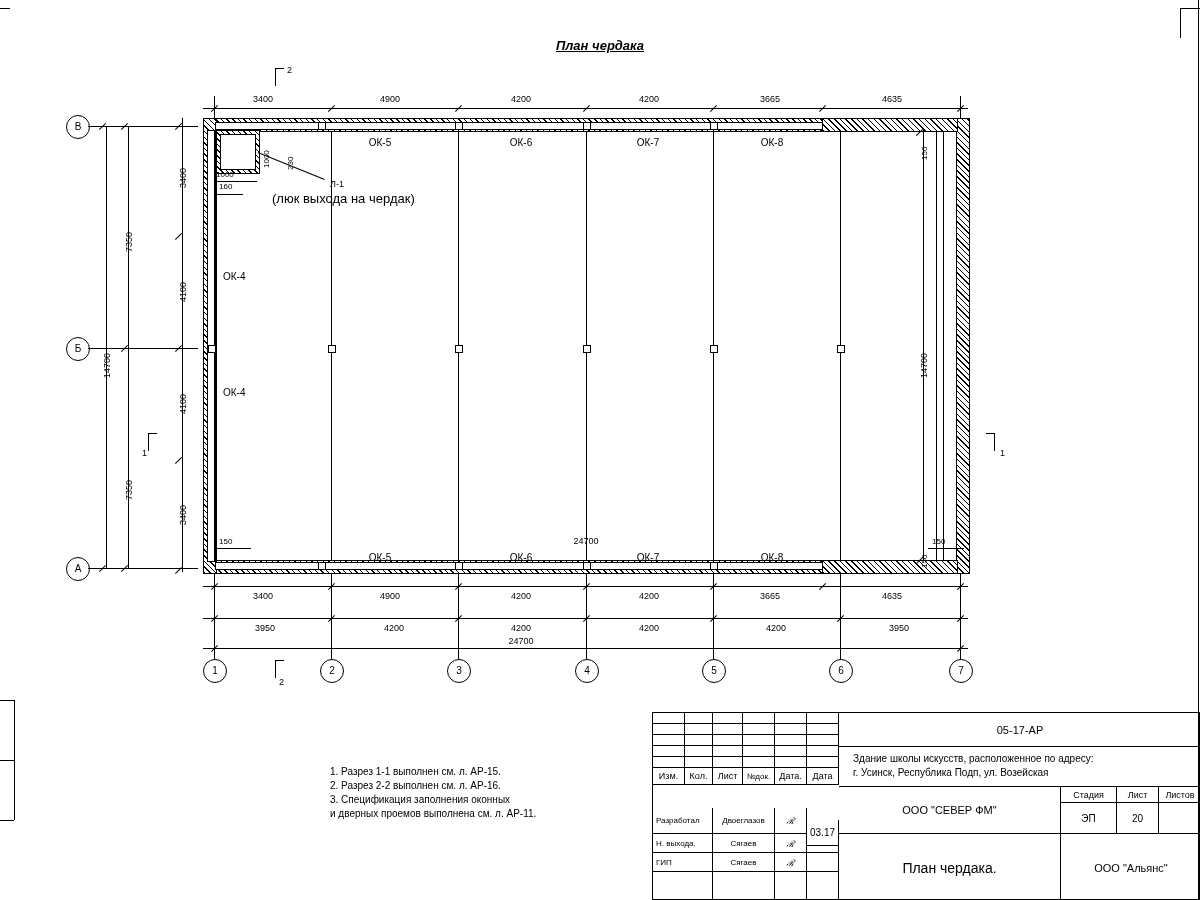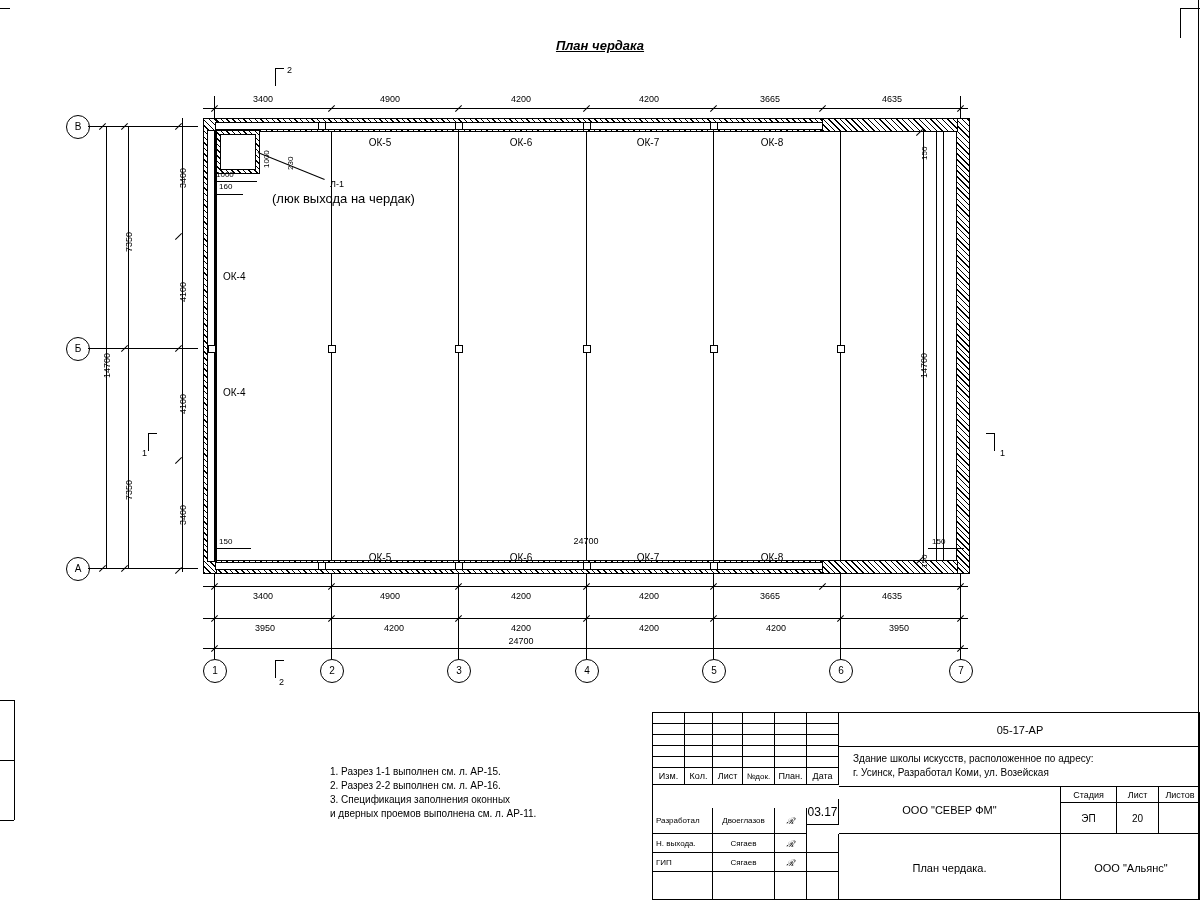--- a/index.html
+++ b/index.html
@@ -302,57 +302,57 @@
     <div class="cell bB bR" style="left:32px;top:44px;width:28px;height:11px;"></div>
     <div class="cell bB bR" style="left:60px;top:44px;width:30px;height:11px;"></div>
     <div class="cell bB bR" style="left:90px;top:44px;width:32px;height:11px;"></div>
     <div class="cell bB bR" style="left:122px;top:44px;width:32px;height:11px;"></div>
     <div class="cell bB bR" style="left:154px;top:44px;width:32px;height:11px;"></div>
 
     <div class="cell cc bB bR" style="left:0;top:55px;width:32px;height:17px;">Изм.</div>
     <div class="cell cc bB bR" style="left:32px;top:55px;width:28px;height:17px;">Кол.</div>
     <div class="cell cc bB bR" style="left:60px;top:55px;width:30px;height:17px;">Лист</div>
     <div class="cell cc bB bR" style="left:90px;top:55px;width:32px;height:17px;font-size:8px;">№док.</div>
-    <div class="cell cc bB bR" style="left:122px;top:55px;width:32px;height:17px;">План.</div>
+    <div class="cell cc bB bR" style="left:122px;top:55px;width:32px;height:17px;">Дата.</div>
     <div class="cell cc bB bR" style="left:154px;top:55px;width:32px;height:17px;">Дата</div>
 
     <div class="cell bB bR" style="left:0;top:95px;width:60px;height:26px;padding-left:3px;font-size:8px;">Разработал</div>
     <div class="cell cc bB bR" style="left:60px;top:95px;width:62px;height:26px;font-size:8px;">Двоеглазов</div>
     <div class="cell cc bB bR sig" style="left:122px;top:95px;width:32px;height:26px;">ℛ</div>
-    <div class="cell cc bB bR" style="left:154px;top:86px;width:32px;height:26px;font-size:12px;">03.17</div>
+    <div class="cell cc bB bR" style="left:154px;top:107px;width:32px;height:26px;font-size:10px;">03.17</div>
 
     <div class="cell bB bR" style="left:0;top:121px;width:60px;height:19px;padding-left:3px;font-size:8px;">Н. выхода.</div>
     <div class="cell cc bB bR" style="left:60px;top:121px;width:62px;height:19px;font-size:8px;">Сягаев</div>
     <div class="cell cc bB bR sig" style="left:122px;top:121px;width:32px;height:19px;">ℛ</div>
     <div class="cell cc bB bR" style="left:154px;top:121px;width:32px;height:19px;font-size:8px;"></div>
 
     <div class="cell bB bR" style="left:0;top:140px;width:60px;height:19px;padding-left:3px;font-size:8px;">ГИП</div>
     <div class="cell cc bB bR" style="left:60px;top:140px;width:62px;height:19px;font-size:8px;">Сягаев</div>
     <div class="cell cc bB bR sig" style="left:122px;top:140px;width:32px;height:19px;">ℛ</div>
     <div class="cell cc bB bR" style="left:154px;top:140px;width:32px;height:19px;font-size:8px;"></div>
 
     <div class="cell bR" style="left:0;top:159px;width:60px;height:29px;"></div>
     <div class="cell bR" style="left:60px;top:159px;width:62px;height:29px;"></div>
     <div class="cell bR" style="left:122px;top:159px;width:32px;height:29px;"></div>
     <div class="cell bR" style="left:154px;top:159px;width:32px;height:29px;"></div>
 
     <div class="cell cc bB" style="left:186px;top:0;width:362px;height:34px;font-size:11px;">05-17-АР</div>
 
     <div class="cell bB" style="left:186px;top:34px;width:362px;height:40px;display:block;padding:6px 0 0 14px;">
       <div style="font-size:10px;">Здание школы искусств, расположенное по адресу:</div>
-      <div style="font-size:10px;margin-top:3px;">г. Усинск, Разработал Коми, ул. Возейская</div>
+      <div style="font-size:10px;margin-top:3px;">г. Усинск, Республика Подп, ул. Возейская</div>
     </div>
 
     <div class="cell cc bB bR" style="left:186px;top:74px;width:222px;height:47px;font-size:11px;">ООО "СЕВЕР ФМ"</div>
 
     <div class="cell cc bB bR" style="left:408px;top:74px;width:56px;height:16px;font-size:9px;">Стадия</div>
     <div class="cell cc bB bR" style="left:464px;top:74px;width:42px;height:16px;font-size:9px;">Лист</div>
     <div class="cell cc bB" style="left:506px;top:74px;width:42px;height:16px;font-size:9px;">Листов</div>
 
     <div class="cell cc bB bR" style="left:408px;top:90px;width:56px;height:31px;font-size:10px;">ЭП</div>
     <div class="cell cc bB bR" style="left:464px;top:90px;width:42px;height:31px;font-size:10px;">20</div>
     <div class="cell cc bB" style="left:506px;top:90px;width:42px;height:31px;font-size:10px;"></div>
 
-    <div class="cell cc bR" style="left:186px;top:121px;width:222px;height:67px;font-size:11px;">План чердака.</div>
+    <div class="cell cc bR" style="left:186px;top:121px;width:222px;height:67px;font-size:14px;">План чердака.</div>
     <div class="cell cc" style="left:408px;top:121px;width:140px;height:67px;font-size:11px;">ООО "Альянс"</div>
   </div>
 
 </div>
 
 </body></html>

